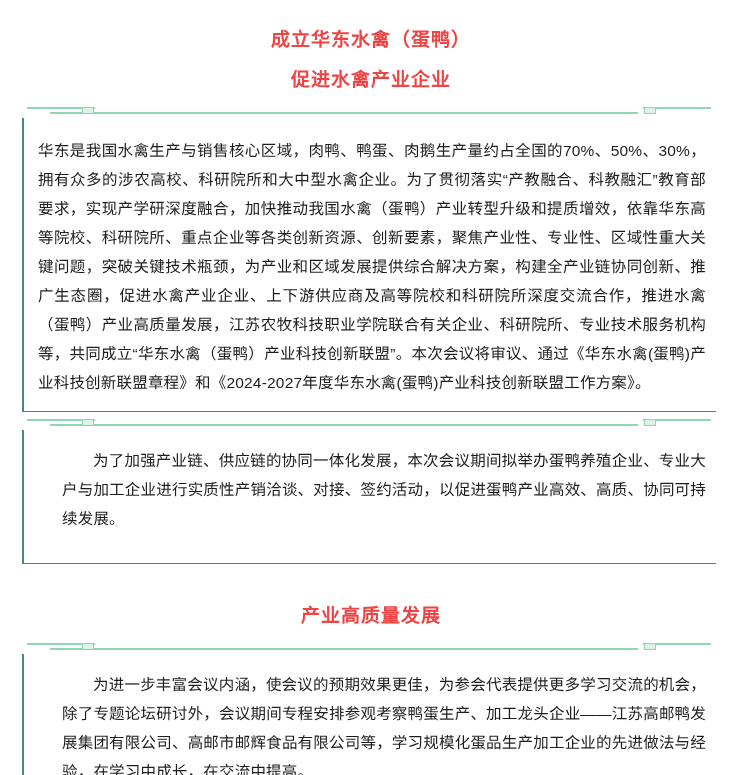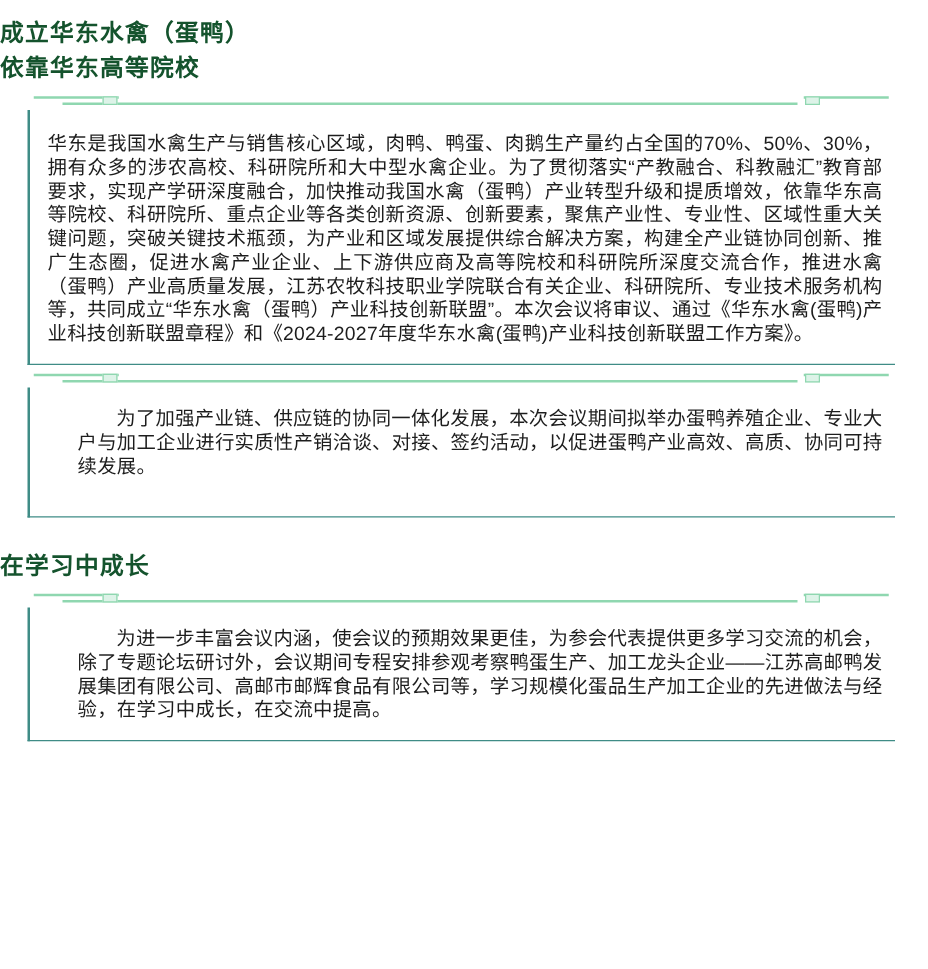--- a/index.html
+++ b/index.html
@@ -27,27 +27,27 @@
   .section {
     position: relative;
   }
   .section + .section { margin-top: 0; }
 
   .section-head {
     padding-top: 14px;
     text-align: center;
   }
   .section-title {
-    color: #14532d;
+    color: #ef4444;
     font-weight: bold;
     font-size: 19px;
     line-height: 28px;
     letter-spacing: 1px;
-    text-align: left;
-    margin: 0;
+    text-align: center;
+    margin: 12px;
     white-space: nowrap;
   }
 
   
   .rule {
     position: relative;
     height: 12px;
     margin-top: 6px;
     margin-left: 22px;
     margin-right: 26px;
@@ -93,21 +93,21 @@
     border-left: 2px solid #3f8c86;
     border-bottom: 1px solid #3f8c86;
     margin-left: 22px;
     margin-right: 26px;
     padding: 18px 10px 16px 14px;
     box-sizing: border-box;
   }
   .body-box p {
     margin: 0;
     font-size: 15.5px;
-    line-height: 19px;
+    line-height: 29px;
     color: #1d1d1d;
     text-align: justify;
     text-justify: inter-ideograph;
     letter-spacing: 0.2px;
   }
   .body-box p.indent { text-indent: 2em; margin-left: 24px; }
 
   .sec-1 .body-box { padding-bottom: 14px; }
   .sec-2 .section-head { padding-top: 26px; }
   .sec-3 .section-head { padding-top: 26px; }
@@ -115,21 +115,21 @@
   .sec-3 .body-box { padding-top: 16px; padding-bottom: 14px; }
 </style>
 </head>
 <body>
 
 <div class="page">
 
   <div class="section sec-1">
     <div class="section-head">
       <div class="section-title">成立华东水禽（蛋鸭）</div>
-      <div class="section-title">依靠华东高等院校</div>
+      <div class="section-title">促进水禽产业企业</div>
     </div>
     <div class="rule">
       <span class="bar-top-left"></span>
       <span class="bar-top-right"></span>
       <span class="bar-main"></span>
       <span class="cap cap-left"></span>
       <span class="cap cap-right"></span>
     </div>
     <div class="body-box">
       <p>华东是我国水禽生产与销售核心区域，肉鸭、鸭蛋、肉鹅生产量约占全国的70%、50%、30%，拥有众多的涉农高校、科研院所和大中型水禽企业。为了贯彻落实“产教融合、科教融汇”教育部要求，实现产学研深度融合，加快推动我国水禽（蛋鸭）产业转型升级和提质增效，依靠华东高等院校、科研院所、重点企业等各类创新资源、创新要素，聚焦产业性、专业性、区域性重大关键问题，突破关键技术瓶颈，为产业和区域发展提供综合解决方案，构建全产业链协同创新、推广生态圈，促进水禽产业企业、上下游供应商及高等院校和科研院所深度交流合作，推进水禽（蛋鸭）产业高质量发展，江苏农牧科技职业学院联合有关企业、科研院所、专业技术服务机构等，共同成立“华东水禽（蛋鸭）产业科技创新联盟”。本次会议将审议、通过《华东水禽(蛋鸭)产业科技创新联盟章程》和《2024-2027年度华东水禽(蛋鸭)产业科技创新联盟工作方案》。</p>
@@ -144,21 +144,21 @@
       <span class="cap cap-left"></span>
       <span class="cap cap-right"></span>
     </div>
     <div class="body-box">
       <p class="indent">为了加强产业链、供应链的协同一体化发展，本次会议期间拟举办蛋鸭养殖企业、专业大户与加工企业进行实质性产销洽谈、对接、签约活动，以促进蛋鸭产业高效、高质、协同可持续发展。</p>
     </div>
   </div>
 
   <div class="section sec-3">
     <div class="section-head">
-      <div class="section-title">在学习中成长</div>
+      <div class="section-title">产业高质量发展</div>
     </div>
     <div class="rule">
       <span class="bar-top-left"></span>
       <span class="bar-top-right"></span>
       <span class="bar-main"></span>
       <span class="cap cap-left"></span>
       <span class="cap cap-right"></span>
     </div>
     <div class="body-box">
       <p class="indent">为进一步丰富会议内涵，使会议的预期效果更佳，为参会代表提供更多学习交流的机会，除了专题论坛研讨外，会议期间专程安排参观考察鸭蛋生产、加工龙头企业——江苏高邮鸭发展集团有限公司、高邮市邮辉食品有限公司等，学习规模化蛋品生产加工企业的先进做法与经验，在学习中成长，在交流中提高。</p>

